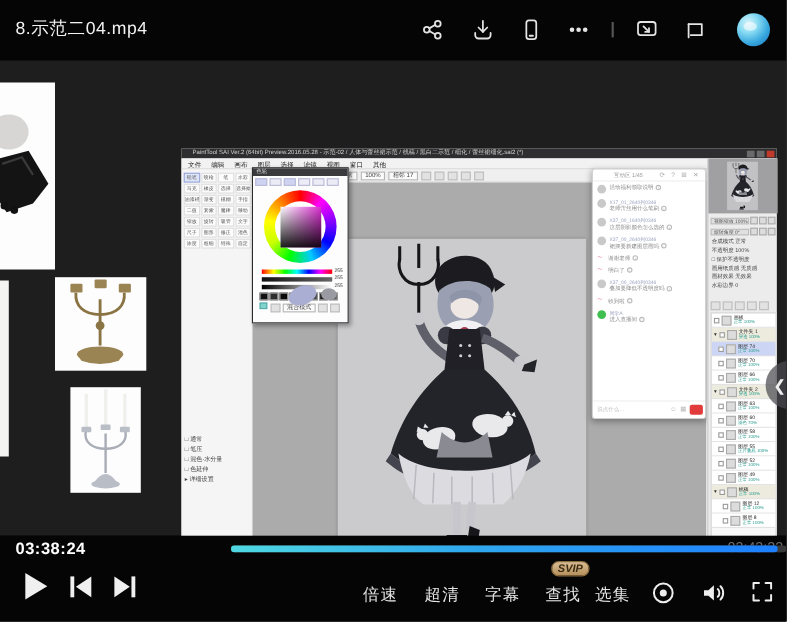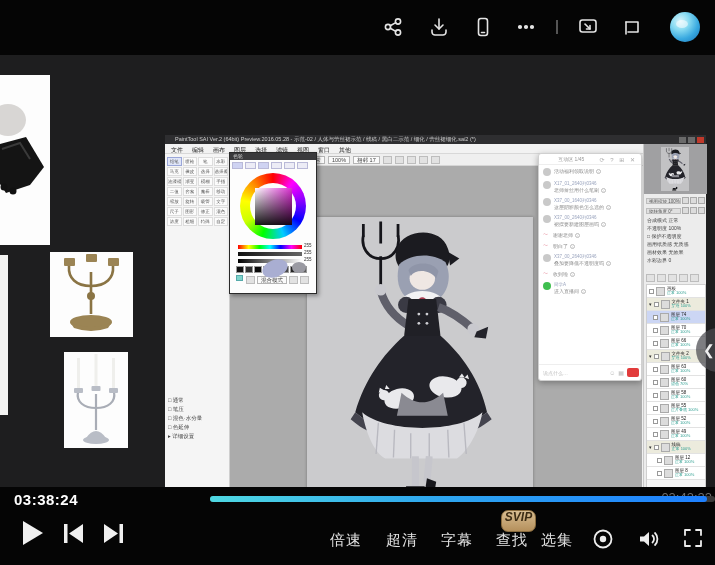--- a/index.html
+++ b/index.html
@@ -107,30 +107,31 @@
   #collapse{left:696px;top:273px;width:44px;height:44px;border-radius:50%;background:rgba(75,75,80,.72);color:#eee;font-size:14px;line-height:44px;padding-left:7px;}
   
   #bottombar{left:0;top:487px;width:715px;height:78px;background:#050505;}
   #curtime{left:14px;top:4px;color:#fff;font-size:15px;font-weight:bold;letter-spacing:.5px;}
   #durtime{right:3px;top:3px;color:#6f6f6f;font-size:13px;z-index:1;}
   #pbarwrap{left:210px;top:9px;width:505px;height:6px;background:#3a3a3a;border-radius:3px;z-index:2;}
   #pbarfill{height:100%;width:98.5%;border-radius:3px;background:linear-gradient(to right,#4fd8e2,#2fa7ee 45%,#1e80ff);}
   .ctrl{top:33px;}
   .ctrl svg{fill:#f0f0f0;}
   .cbtn{top:44px;color:#e3e3e3;font-size:15px;letter-spacing:1px;}
-  #svip{left:501px;top:23px;width:35px;height:22px;border-radius:7px;background:linear-gradient(#d8bd92,#b5905c);border:1px solid #8a6c3e;color:#3c2c14;font-size:12px;font-weight:bold;font-style:italic;text-align:center;line-height:13px;}
+  #svip{left:501px;top:23px;width:35px;height:14px;border-radius:7px;background:linear-gradient(#d8bd92,#b5905c);border:1px solid #8a6c3e;color:#3c2c14;font-size:10px;font-weight:bold;font-style:italic;text-align:center;line-height:13px;}
   .rico{top:41px;}
   .rico svg{stroke:#ededed;fill:none;stroke-width:1.8;stroke-linecap:round;stroke-linejoin:round;}
 </style>
 </head>
 <body>
 
 <div id="stage">
 
   <div id="topbar" class="abs">
+    <div id="vtitle" class="abs">8.示范二04.mp4</div>
     <div class="abs tico" style="left:382px">
       <svg viewBox="0 0 22 22">
           <circle cx="6" cy="11" r="2.6"></circle>
           <circle cx="16" cy="5.5" r="2.6"></circle>
           <circle cx="16" cy="16.5" r="2.6"></circle>
           <line x1="8.2" y1="9.8" x2="13.8" y2="6.6"></line>
           <line x1="8.2" y1="12.2" x2="13.8" y2="15.4"></line>
         </svg>
     </div>
     <div class="abs tico" style="left:428px">

